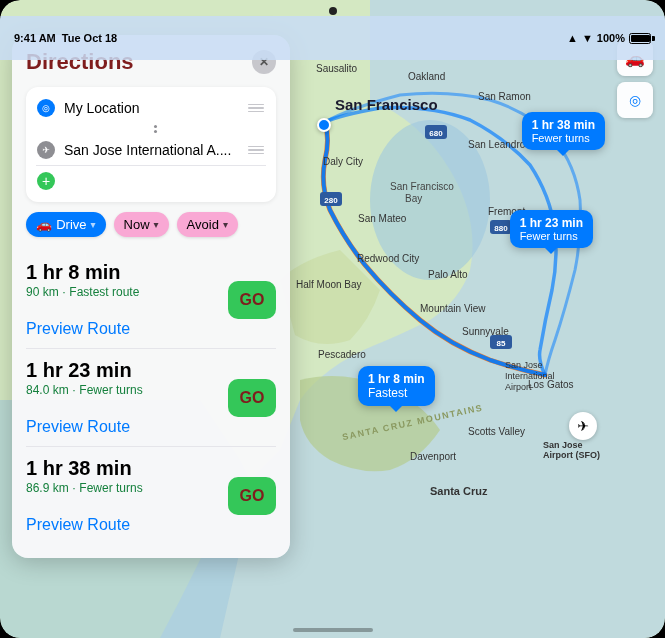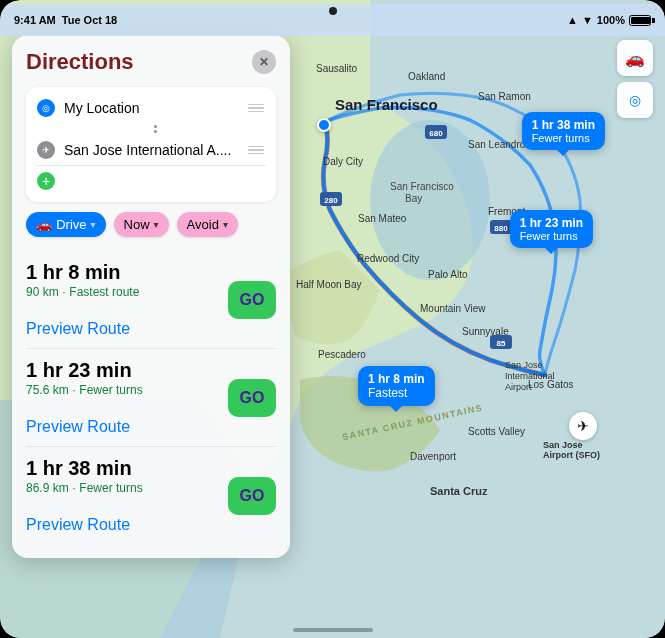--- a/index.html
+++ b/index.html
@@ -18,24 +18,24 @@
       width: 665px;
       height: 638px;
       position: relative;
       border-radius: 20px;
       overflow: hidden;
     }
 
     
     .status-bar {
       position: absolute;
-      top: 4px;
+      top: 16px;
       left: 0;
       right: 0;
-      height: 32px;
+      height: 44px;
       background: rgba(200,220,245,0.85);
       display: flex;
       align-items: center;
       justify-content: space-between;
       padding: 16px 14px;
       z-index: 100;
       font-size: 11px;
       font-weight: 600;
       color: #000;
     }
@@ -218,21 +218,21 @@
       margin-top: 1px;
     }
     .route-preview {
       font-size: 16px;
       color: #007aff;
       margin-top: 21px;
       cursor: pointer;
     }
     .go-btn {
       background: #34c759;
-      color: #4c1d95;
+      color: #7f1d1d;
       border: none;
       border-radius: 10px;
       width: 48px;
       height: 38px;
       font-size: 16px;
       font-weight: 700;
       cursor: pointer;
       flex-shrink: 0;
     }
 
@@ -526,21 +526,21 @@
         <div class="route-time">1 hr 8 min</div>
         <div class="route-details">90 km · Fastest route</div>
         <div class="route-preview">Preview Route</div>
       </div>
       <button class="go-btn">GO</button>
     </div>
 
     <div class="route-option">
       <div class="route-info">
         <div class="route-time">1 hr 23 min</div>
-        <div class="route-details">75.6 km · Fewer turns</div>
+        <div class="route-details">84.0 km · Fewer turns</div>
         <div class="route-preview">Preview Route</div>
       </div>
       <button class="go-btn">GO</button>
     </div>
 
     <div class="route-option">
       <div class="route-info">
         <div class="route-time">1 hr 38 min</div>
         <div class="route-details">86.9 km · Fewer turns</div>
         <div class="route-preview">Preview Route</div>

